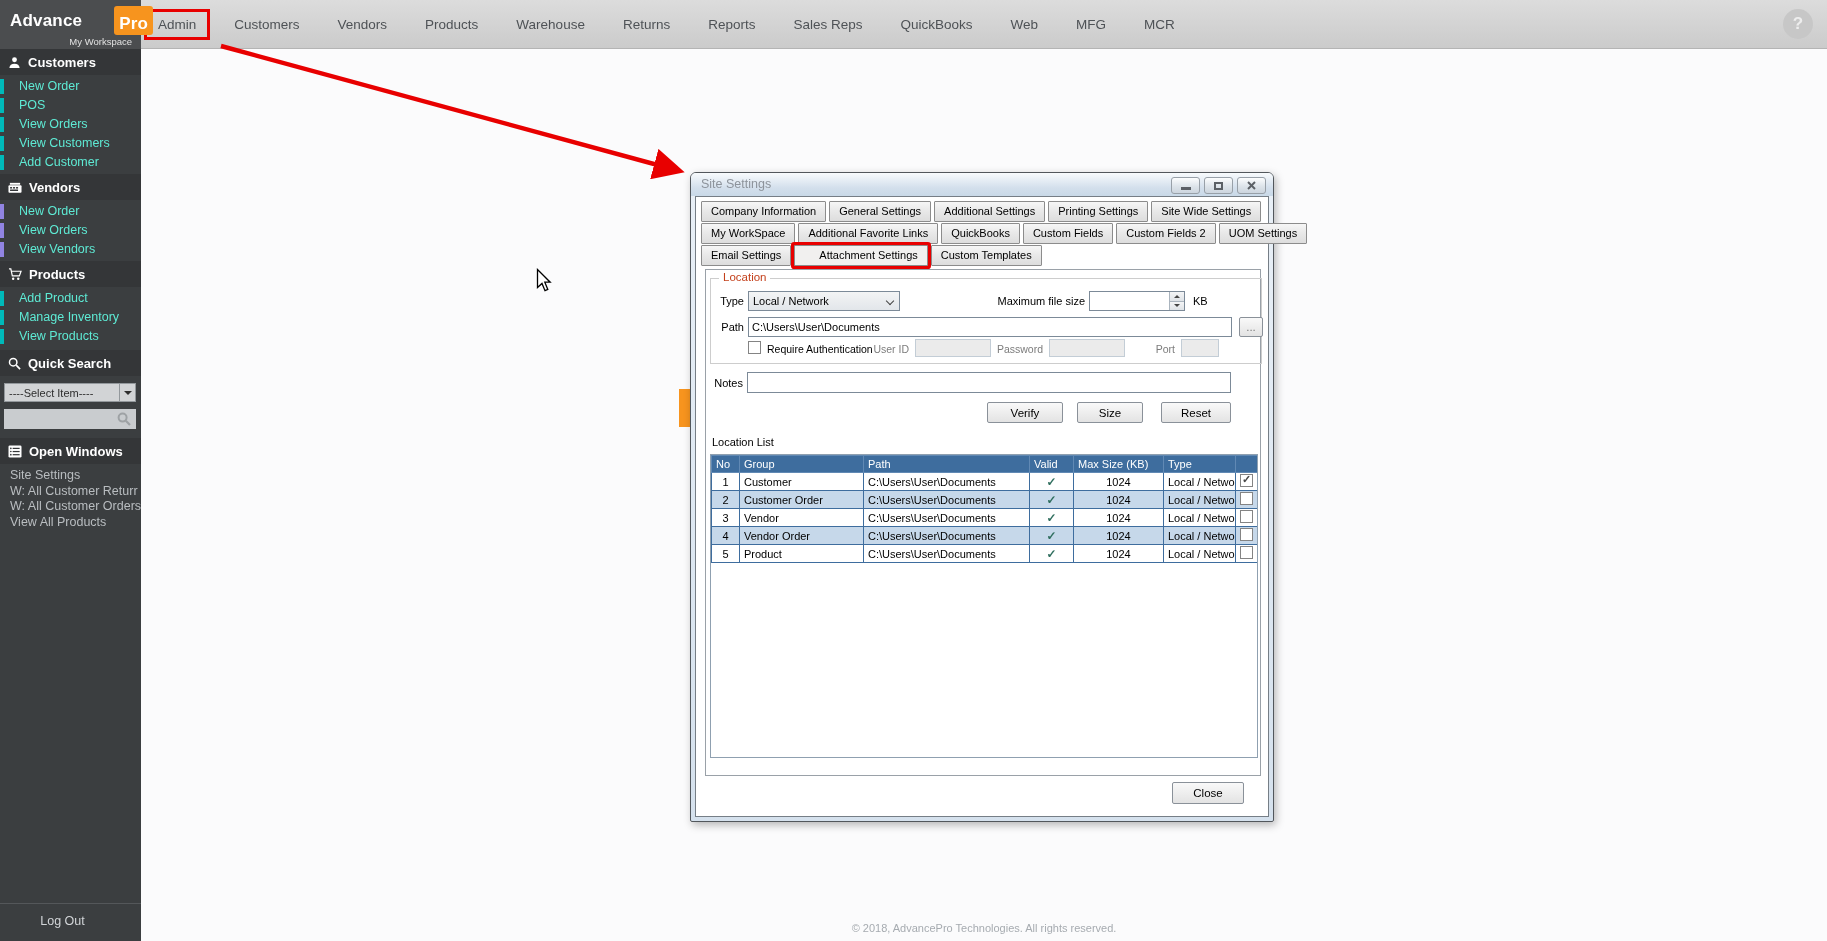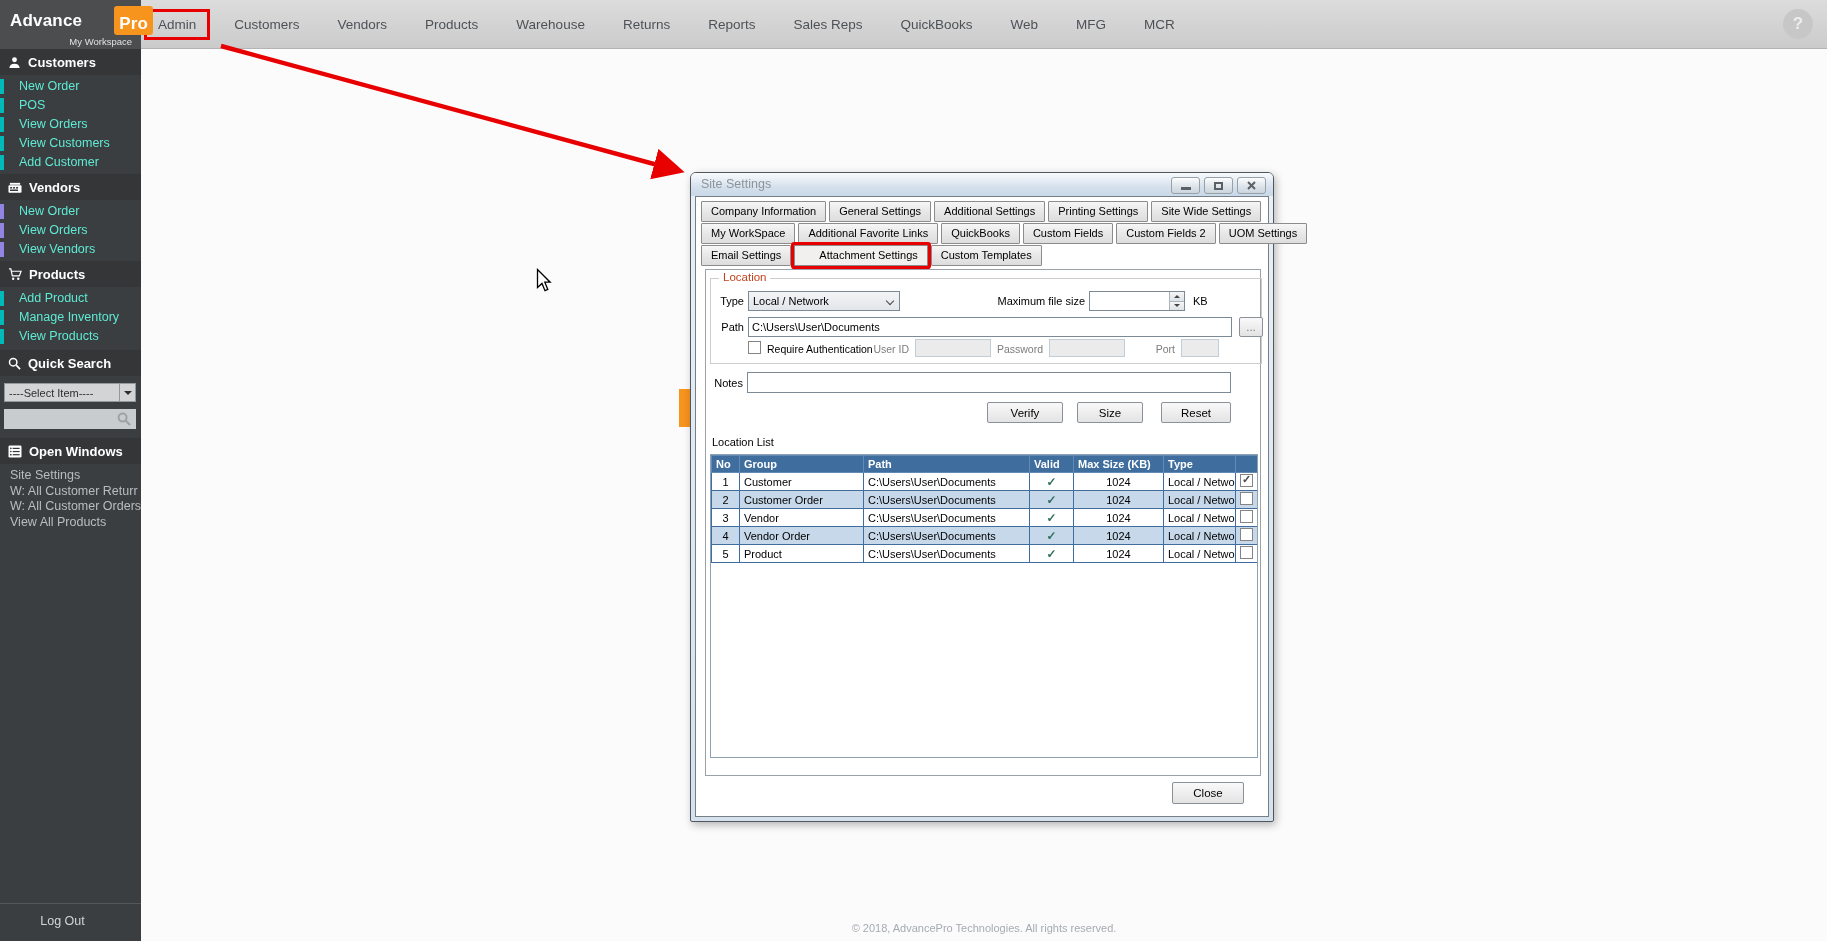--- a/index.html
+++ b/index.html
@@ -94,21 +94,21 @@
   .cb.checked::after { content:"\2713"; position:absolute; left:1px; top:-2px; font-size:11px; font-weight:bold; color:#4a4a4a; }
   .win-btn { position:absolute; height:21px; border:1px solid #8a9199; border-radius:2px;
     background:linear-gradient(#f9f9f9,#e3e3e3); font-size:11.5px; color:#000;
     font-family:"Liberation Sans",sans-serif; text-align:center; padding:0; }
   .browse-btn { left:528px; top:38px; width:24px; height:20px; color:#7a7a7a; }
 
   .list-title { position:absolute; left:6px; top:166px; font-size:11px; color:#000; }
   .table-wrap { position:absolute; left:4px; top:184px; width:548px; height:304px;
     border:1px solid #8fa0b0; background:#fff; overflow:hidden; }
   table.loclist { width:100%; border-collapse:collapse; table-layout:fixed; font-size:11px; }
-  .loclist th { background:#3e6d9e; color:#fff; font-weight:bold; text-align:left;
+  .loclist th { background:#3e6d9e; color:#fff; font-weight:normal; text-align:left;
     padding:2px 4px; border:1px solid #6189b4; height:17px; overflow:hidden; white-space:nowrap; }
   .loclist td { border:1px solid #3e6d9e; padding:1px 4px; height:17px; background:#fff;
     overflow:hidden; white-space:nowrap; }
   .loclist tr.alt td { background:#c6d8ea; }
   .ctr { text-align:center; }
   td.valid { color:#2f6e5e; font-weight:bold; text-align:center; font-size:12px; }
   .close-btn { right:24px; bottom:12px; width:72px; height:22px; }
 
   .overlay { position:absolute; left:0; top:0; z-index:20; pointer-events:none; }
   .cursor { position:absolute; left:536px; top:268px; z-index:30; pointer-events:none; }

